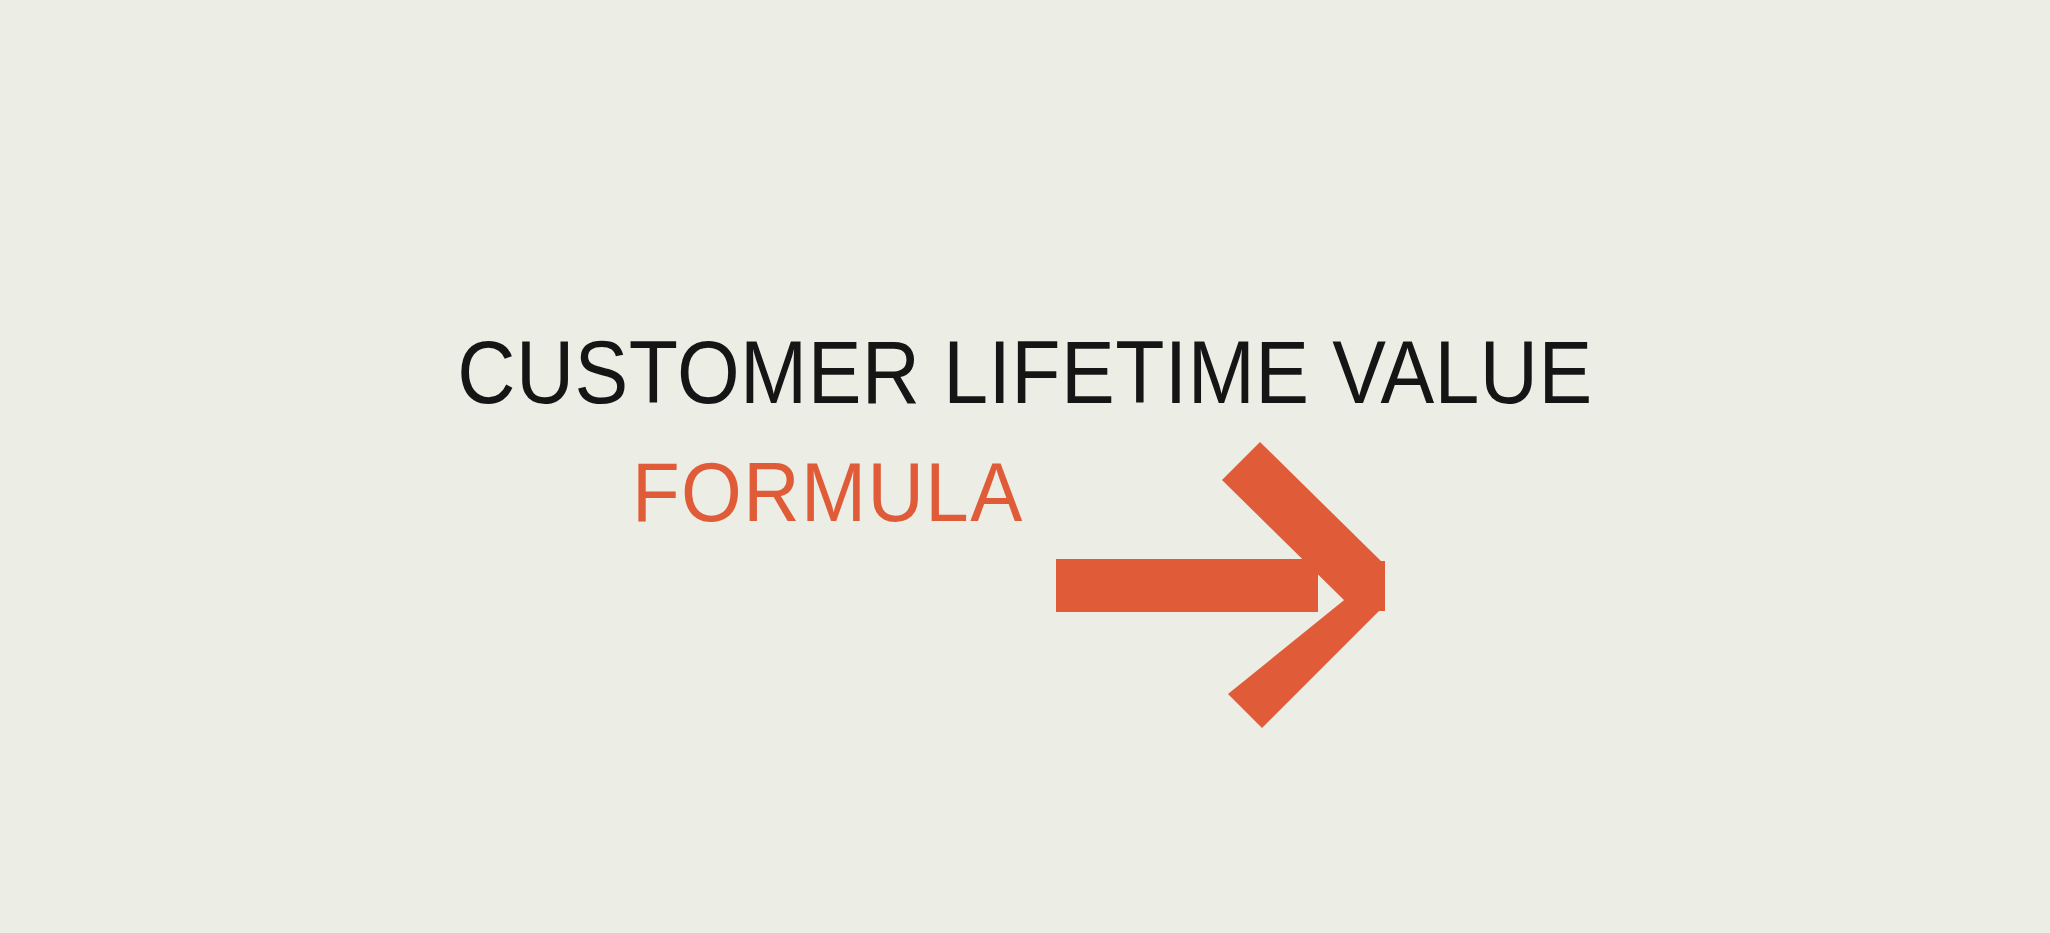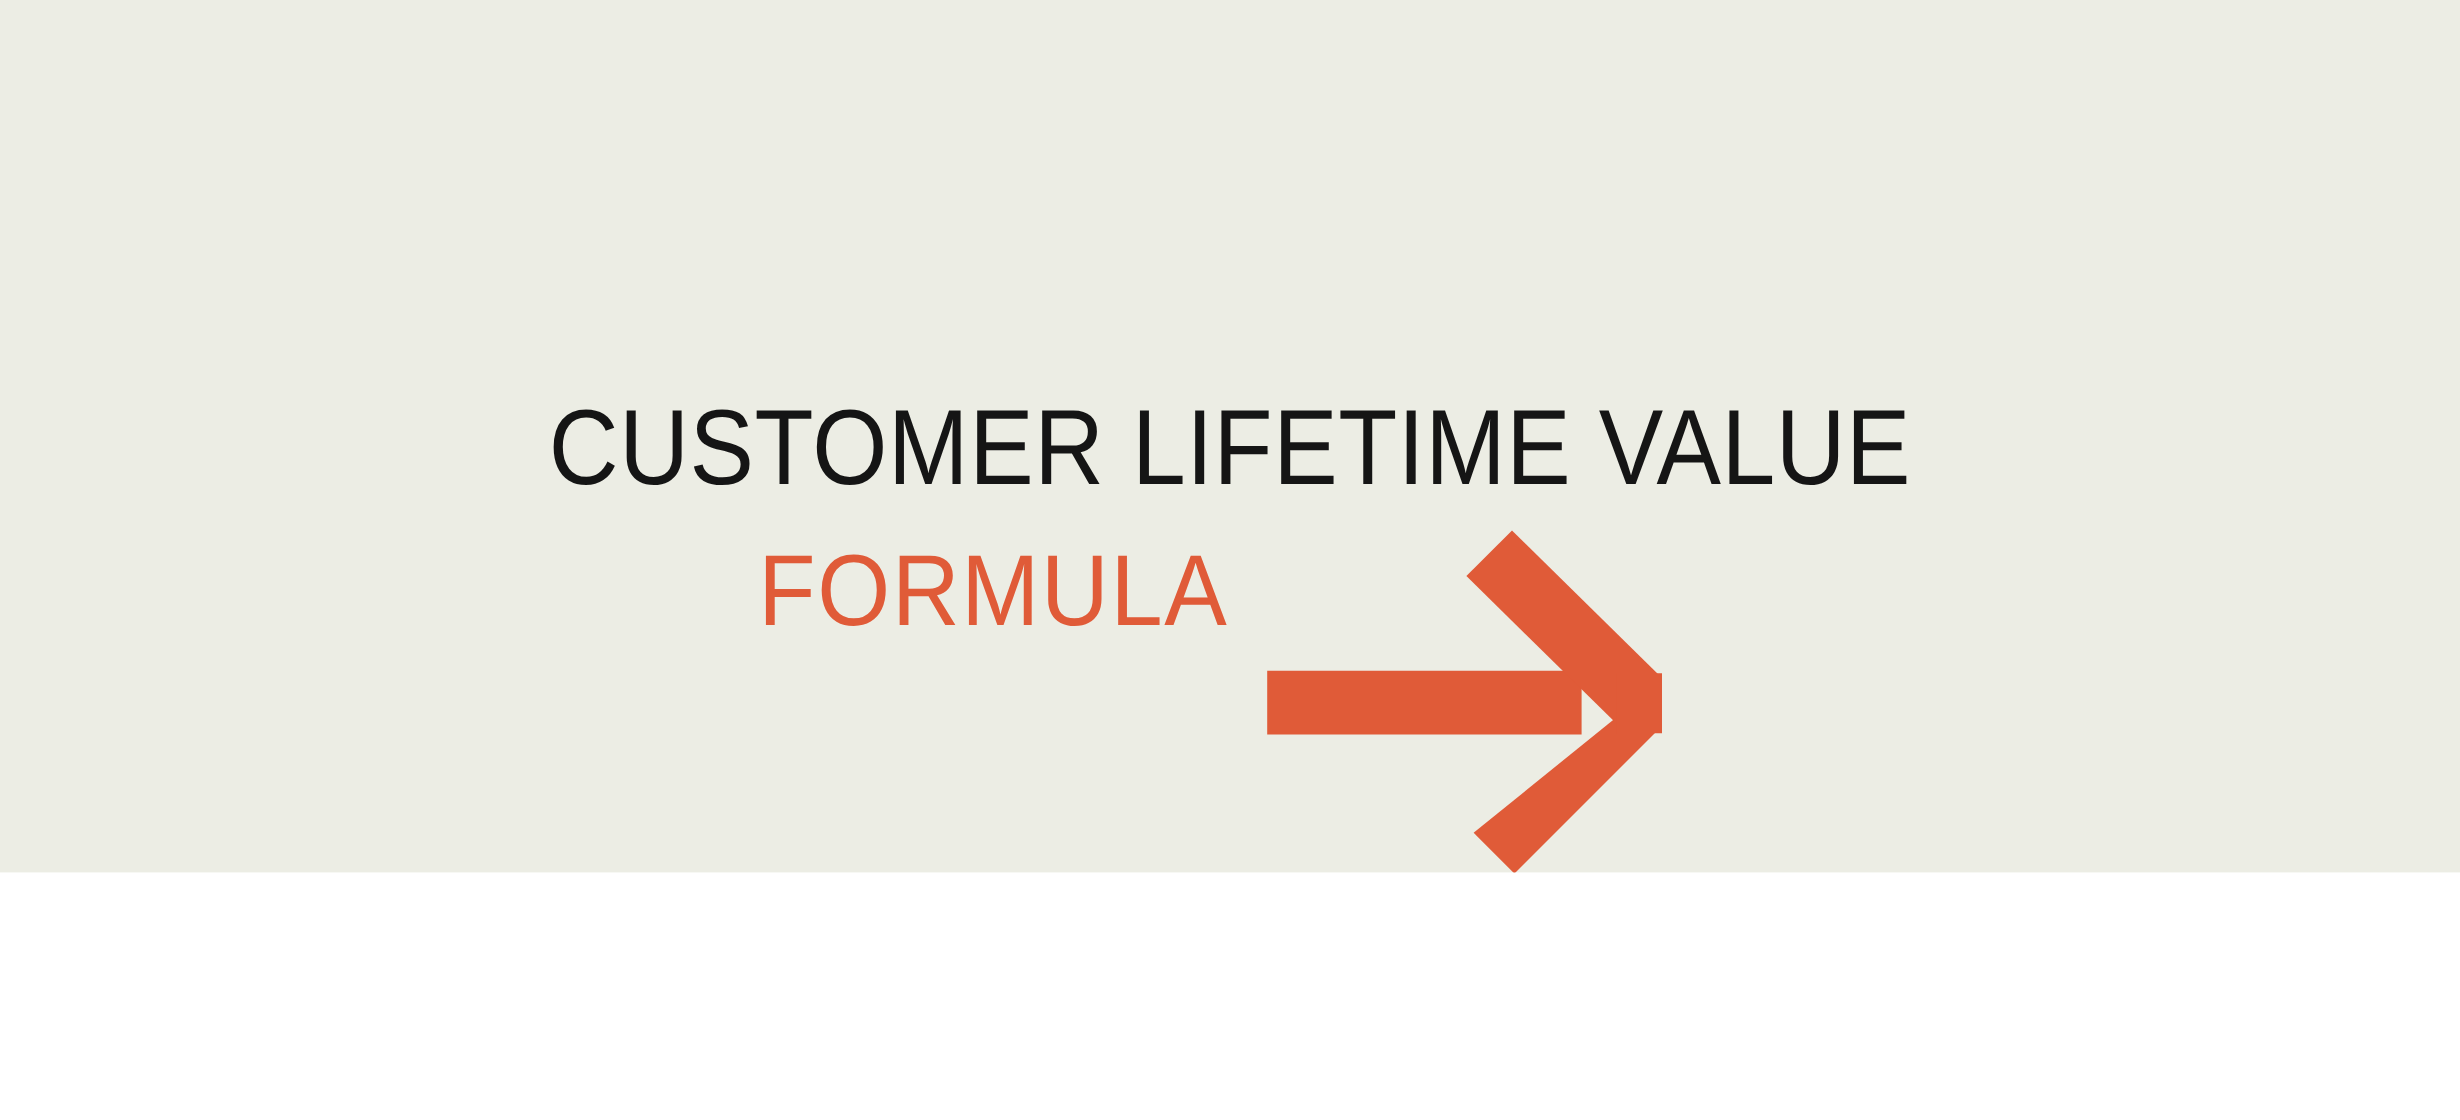--- a/index.html
+++ b/index.html
@@ -10,21 +10,21 @@
   body {
     width: 2050px;
     height: 933px;
     overflow: hidden;
     font-family: "Liberation Sans", sans-serif;
   }
 
   #canvas {
     position: relative;
     width: 2050px;
-    height: 727px;
+    height: 933px;
     background: #ECEDE4;
     overflow: hidden;
   }
 
   
   #headline-group {
     position: absolute;
     left: 0;
     top: 0;
     width: 2050px;

